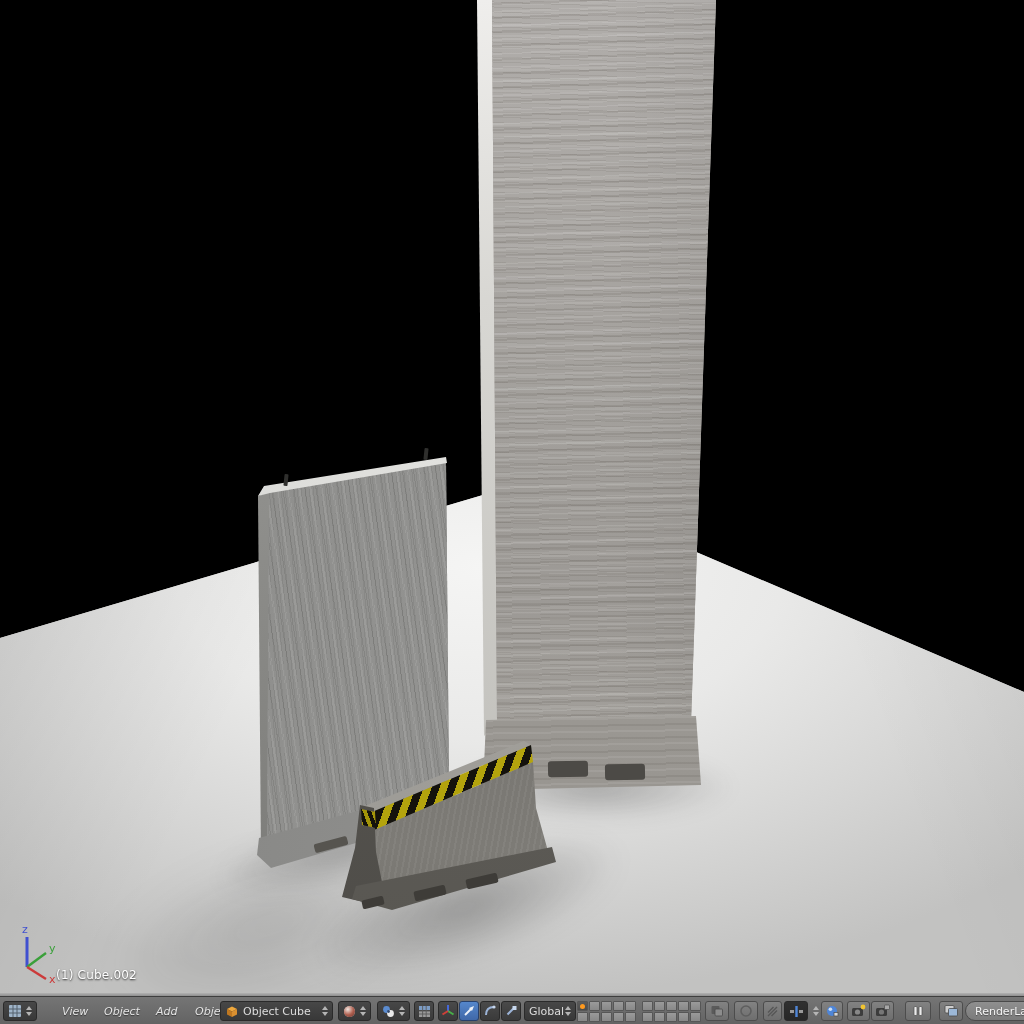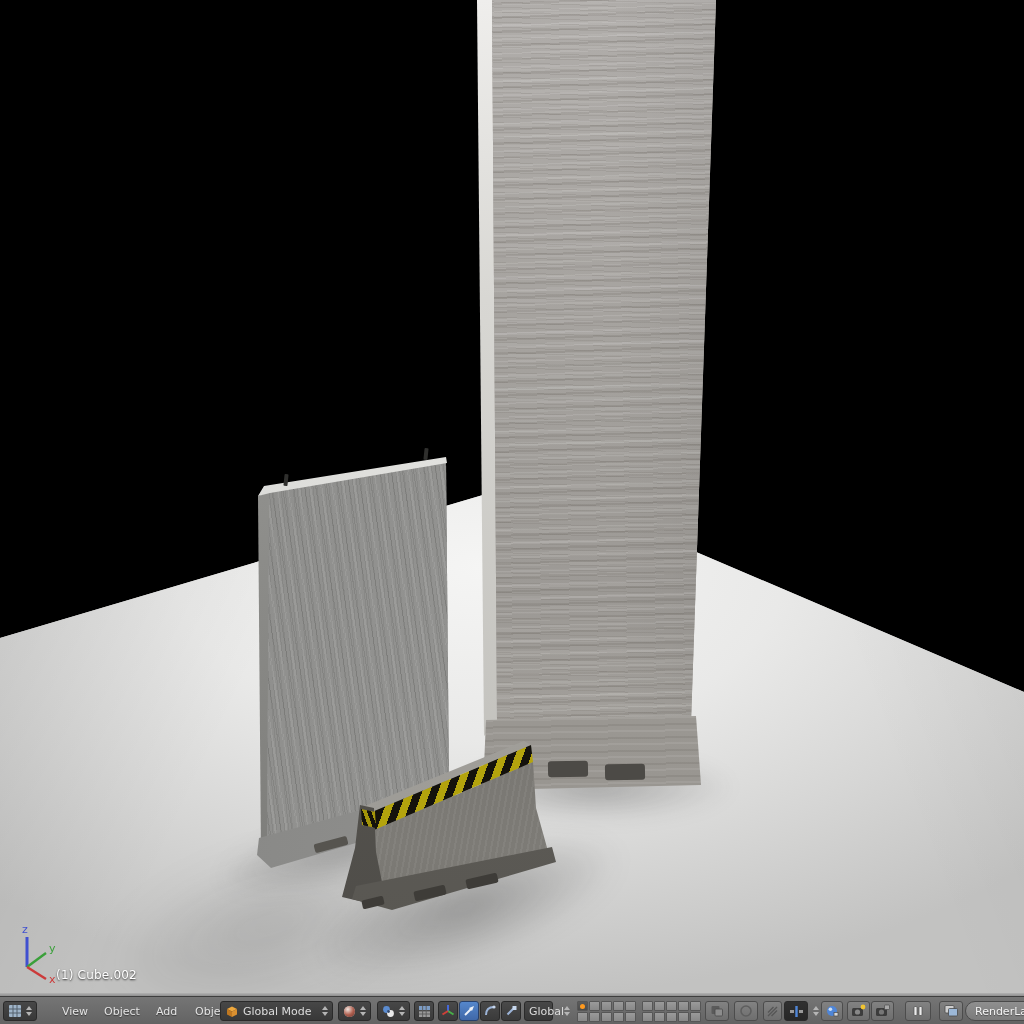--- a/index.html
+++ b/index.html
@@ -128,21 +128,21 @@
 
   
   #hdr-line { position:absolute; left:0; bottom:28px; width:100%; height:3px;
               background:linear-gradient(#b2b2b2,#8e8e8e); }
   #header {
     position:absolute; left:0; bottom:0; width:100%; height:28px;
     background:linear-gradient(#757575,#636363);
     border-top:1px solid #3e3e3e;
   }
   .hitem { position:absolute; top:4px; height:20px; display:flex; align-items:center; }
-  .menu-label { color:#e4e4e4; font-size:11px; cursor:default; text-shadow:0 1px 1px rgba(0,0,0,0.45); }
+  .menu-label { color:#e4e4e4; font-size:11px; cursor:default; text-shadow:0 1px 1px rgba(0,0,0,0.45);font-style:italic; }
   .widget {
     background:linear-gradient(#474747,#383838); border:1px solid #2a2a2a; border-radius:3px;
     color:#dcdcdc; font-size:11px; display:flex; align-items:center; padding:0 4px; height:20px;
   }
   .updown { display:flex; flex-direction:column; margin-left:4px; }
   .updown i { width:0; height:0; border-left:3px solid transparent; border-right:3px solid transparent; }
   .updown .up { border-bottom:4px solid #b5b5b5; margin-bottom:2px; }
   .updown .dn { border-top:4px solid #b5b5b5; }
   .sq-btn {
     width:20px; height:20px; border:1px solid #2a2a2a; border-radius:3px;
@@ -252,21 +252,21 @@
     <div class="hitem" style="left:195px;">
         <span class="menu-label">Object</span>
       </div>
 
     <div class="hitem widget" style="left:220px; width:113px;">
       <svg width="13" height="13" viewBox="0 0 13 13" style="margin-right:5px;">
         <polygon points="2,4 7,1.5 12,4 7,6.5" fill="#f0a83c"></polygon>
         <polygon points="2,4 7,6.5 7,12 2,9.5" fill="#c07820"></polygon>
         <polygon points="12,4 7,6.5 7,12 12,9.5" fill="#da9030"></polygon>
       </svg>
-      <span>Global Mode</span>
+      <span>Object Cube</span>
       <span class="updown" style="margin-left:auto;">
           <i class="up"></i>
           <i class="dn"></i>
         </span>
     </div>
 
     <div class="hitem widget" style="left:338px; width:33px;">
       <svg width="13" height="13" viewBox="0 0 13 13">
         <circle cx="6.5" cy="6.5" r="5.5" fill="#c8c4c0"></circle>
         <circle cx="6.5" cy="6.5" r="5.5" fill="url(#shGrad)"></circle>
@@ -323,21 +323,21 @@
         <circle cx="11" cy="3" r="1.6" fill="#c8d8ee"></circle>
       </svg>
     </div>
     <div class="hitem sq-btn" style="left:501px;">
       <svg width="14" height="14" viewBox="0 0 14 14">
         <line x1="3.5" y1="10.5" x2="10" y2="4" stroke="#9cb4d8" stroke-width="2"></line>
         <rect x="8.5" y="2" width="4" height="4" fill="#c8d8ee"></rect>
       </svg>
     </div>
 
-    <div class="hitem widget" style="left:524px; width:29px;">
+    <div class="hitem widget" style="left:524px; width:52px;">
       <span>Global</span>
       <span class="updown" style="margin-left:auto;">
           <i class="up"></i>
           <i class="dn"></i>
         </span>
     </div>
 
     <div class="hitem layers" style="left:577px;">
       <div class="lgroup">
         <span class="lcell active"></span>

